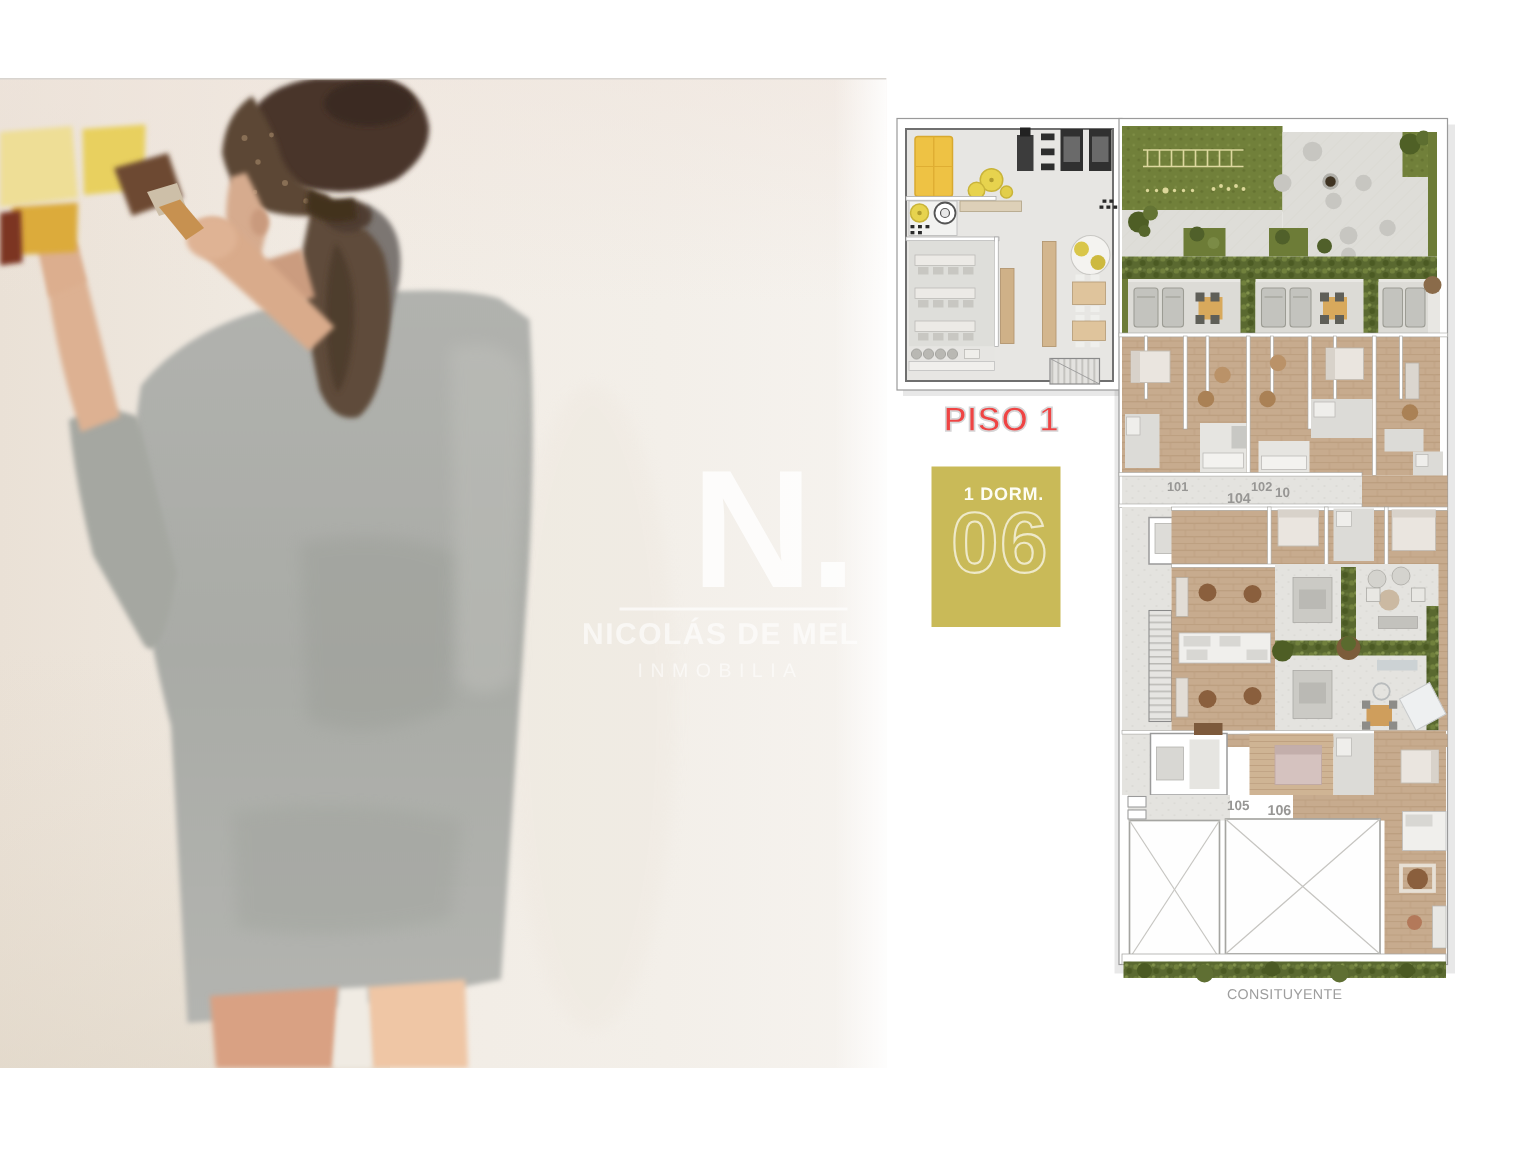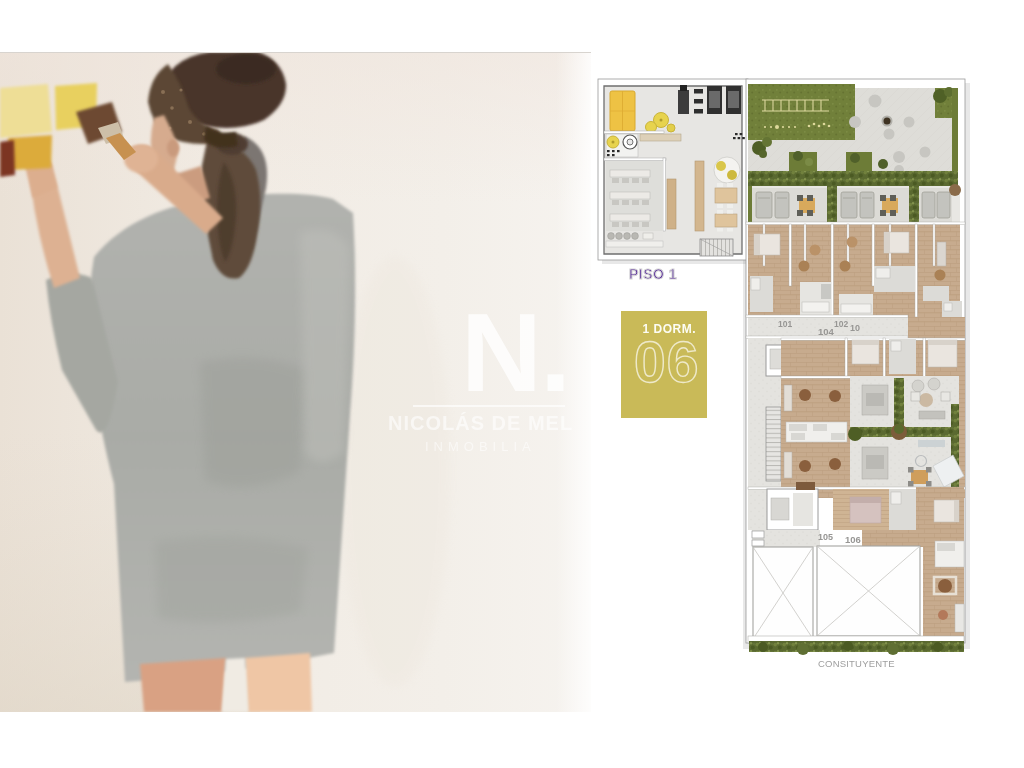--- a/index.html
+++ b/index.html
@@ -2,21 +2,21 @@
 <html><head><meta charset="utf-8">
 <style>
 html,body{margin:0;padding:0;background:#ffffff;width:1024px;height:768px;overflow:hidden}
 #page{position:relative;width:1024px;height:768px;font-family:"Liberation Sans",sans-serif}
 #photo{position:absolute;left:0;top:52px;width:591px;height:660px}
 #wm{position:absolute;left:0;top:52px;width:591px;height:676px;overflow:hidden;color:rgba(255,255,255,0.8)}
 #wmN{position:absolute;left:461px;top:236px;font-size:112px;font-weight:bold;letter-spacing:-2px}
 #wmline{position:absolute;left:413px;top:353px;width:152px;height:2px;background:rgba(255,255,255,0.65)}
 #wm1{position:absolute;left:388px;top:360px;font-size:20px;font-weight:bold;letter-spacing:1px;white-space:nowrap;color:rgba(255,255,255,0.6)}
 #wm2{position:absolute;left:425px;top:387px;font-size:13px;letter-spacing:5px;white-space:nowrap;color:rgba(255,255,255,0.55)}
-#piso{position:absolute;left:629px;top:266px;font-size:14px;font-weight:bold;letter-spacing:0.5px;color:#4c1d95;-webkit-text-stroke:1.1px #d6d5d6}
+#piso{position:absolute;left:629px;top:266px;font-size:23px;font-weight:bold;letter-spacing:0.5px;color:#ef4444;-webkit-text-stroke:1.1px #d6d5d6}
 #dormbox{position:absolute;left:621px;top:311px;width:86px;height:107px;background:#c9ba58}
 #dorm1{position:absolute;right:11px;top:11px;font-size:12px;font-weight:bold;color:#fdfdf4;letter-spacing:0.5px}
 #dorm06{position:absolute;left:13px;top:18px;font-size:57px;font-weight:bold;color:transparent;-webkit-text-stroke:1.4px #eee9c9;letter-spacing:1px}
 #street{position:absolute;left:818px;top:658px;font-size:9.5px;font-weight:normal;color:#9e9e9e;letter-spacing:0.2px}
 #plan{position:absolute;left:593px;top:74px;width:390px;height:590px}
 </style></head>
 <body>
 <div id="page">
 
 <svg id="photo" viewBox="0 0 591 660" preserveAspectRatio="none">

